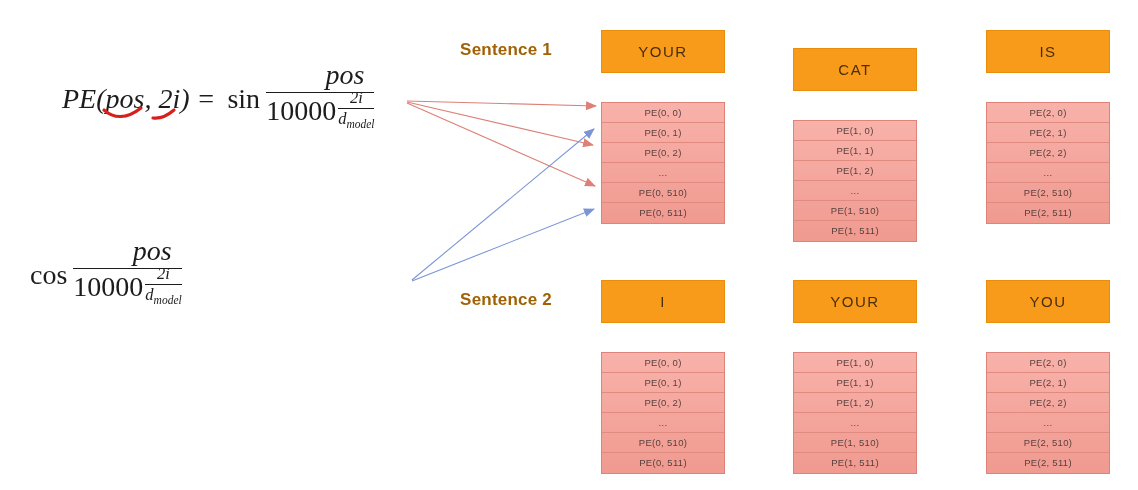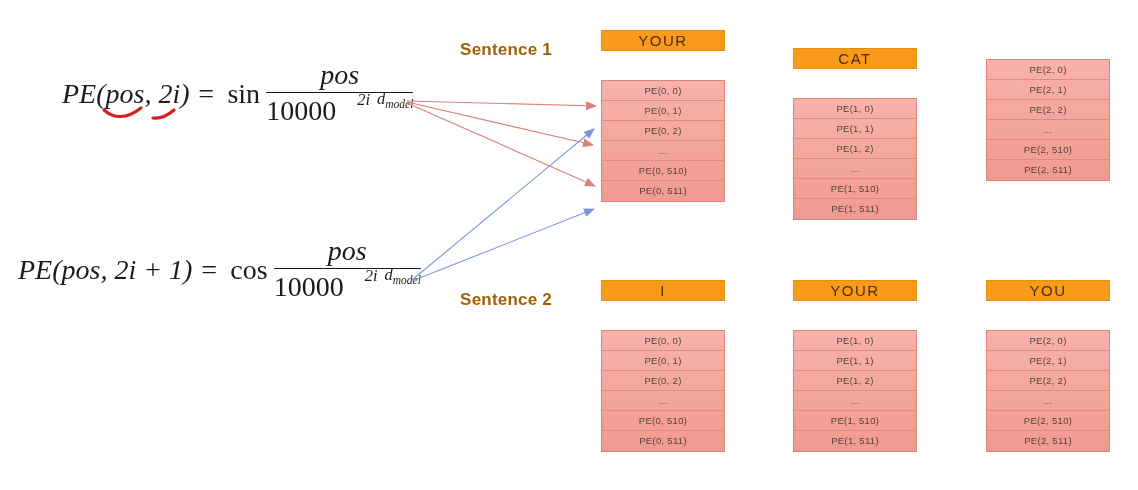--- a/index.html
+++ b/index.html
@@ -8,44 +8,44 @@
     font-family:"Liberation Sans", sans-serif; overflow:hidden;
   }
 
   
   .formula {
     position:absolute; display:flex; align-items:center;
     font-family:"Liberation Serif", serif; font-style:italic;
     font-size:28px; color:#1c1c1c; white-space:nowrap;
   }
   .formula .func { font-style:normal; margin:0 6px 0 12px; }
-  .frac { display:inline-flex; flex-direction:column; align-items:center; }
+  .frac { display:inline-flex; flex-direction:column; align-items:flex-end; }
   .frac-num { line-height:1.05; padding:0 10px 3px; }
   .frac-bar { align-self:stretch; height:0; border-top:1.7px solid #1c1c1c; }
   .frac-den { display:flex; align-items:flex-start; padding-top:3px; }
   .den-base { font-style:normal; line-height:1.1; }
   .expfrac {
-    display:inline-flex; flex-direction:row; align-items:center;
-    font-size:16.5px; transform:translateY(-7px); margin-left:14px;
+    display:inline-flex; flex-direction:column; align-items:center;
+    font-size:16.5px; transform:translateY(-7px); margin-left:2px;
   }
   .exp-num { line-height:1.05; padding:0 7px 1px; }
   .exp-bar { align-self:stretch; height:0; border-top:1.3px solid #1c1c1c; }
   .exp-den { line-height:1.1; padding-top:1px; }
   .exp-den sub { font-size:11.5px; line-height:1; }
 
   
   .sentence-label {
     position:absolute; width:120px; text-align:center;
     font-weight:bold; font-size:17px; color:#a16207; letter-spacing:0.2px;
   }
 
   
   .word-col { position:absolute; width:124px; }
   .word-box {
-    height:21px; background:#f89b1b; border:1px solid #e98d0e;
+    height:43px; background:#f89b1b; border:1px solid #e98d0e;
     display:flex; align-items:center; justify-content:center;
     font-size:15px; letter-spacing:1.5px; color:#4c2e0a;
     box-sizing:border-box;
   }
   .pe-table {
     margin-top:29px;
     border:1px solid #de8379;
     background:linear-gradient(#f8b2aa, #f09a90);
     box-sizing:border-box;
   }
@@ -75,21 +75,20 @@
         <span class="expfrac">
           <span class="exp-num">2i</span>
           <span class="exp-bar"></span>
           <span class="exp-den"><span>d</span><sub>model</sub></span>
         </span>
       </span>
     </span>
   </div>
 
   <div class="formula" style="left:18px; top:236px;">
-    <span>PE(pos, 2i + 1) =</span>
     <span class="func">cos</span>
     <span class="frac">
       <span class="frac-num">pos</span>
       <span class="frac-bar"></span>
       <span class="frac-den">
         <span class="den-base">10000</span>
         <span class="expfrac">
           <span class="exp-num">2i</span>
           <span class="exp-bar"></span>
           <span class="exp-den"><span>d</span><sub>model</sub></span>
@@ -123,20 +122,23 @@
       <div class="pe-cell">PE(1, 0)</div>
       <div class="pe-cell">PE(1, 1)</div>
       <div class="pe-cell">PE(1, 2)</div>
       <div class="pe-cell">...</div>
       <div class="pe-cell">PE(1, 510)</div>
       <div class="pe-cell">PE(1, 511)</div>
     </div>
   </div>
 
   <div class="word-col" style="left:986px; top:30px;">
+    <div class="word-box">
+        <span>IS</span>
+      </div>
     <div class="pe-table">
       <div class="pe-cell">PE(2, 0)</div>
       <div class="pe-cell">PE(2, 1)</div>
       <div class="pe-cell">PE(2, 2)</div>
       <div class="pe-cell">...</div>
       <div class="pe-cell">PE(2, 510)</div>
       <div class="pe-cell">PE(2, 511)</div>
     </div>
   </div>
 

